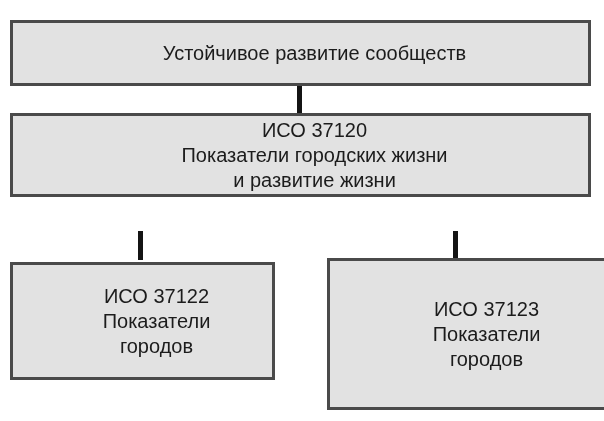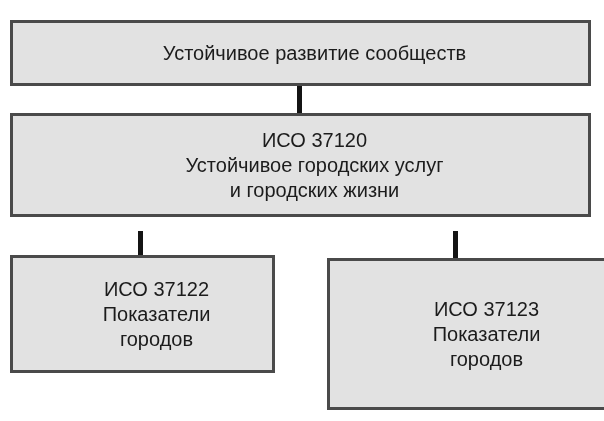--- a/index.html
+++ b/index.html
@@ -36,42 +36,42 @@
     white-space: nowrap;
   }
   .connector {
     position: absolute;
     width: 5px;
     background: #141414;
     z-index: 1;
   }
   
   .box-root   { left: 10px;  top: 20px;  width: 581px; height: 66px; }
-  .box-37120  { left: 10px;  top: 113px; width: 581px; height: 104px; justify-content: center; }
-  .box-37122  { left: 10px;  top: 255px; width: 265px; height: 118px; }
+  .box-37120  { left: 10px;  top: 113px; width: 581px; height: 84px; justify-content: center; }
+  .box-37122  { left: 10px;  top: 262px; width: 265px; height: 118px; }
   .box-37123  { left: 327px; top: 258px; width: 291px; height: 152px; }
   .conn-root-37120  { left: 297px; top: 84px;  height: 31px; }
   .conn-37120-37122 { left: 138px; top: 231px; height: 29px; }
   .conn-37120-37123 { left: 453px; top: 231px; height: 29px; }
 </style>
 </head>
 <body>
 
 <div class="diagram">
 
   <div class="box box-root">
     <span class="line">Устойчивое развитие сообществ</span>
   </div>
 
   <div class="connector conn-root-37120"></div>
 
   <div class="box box-37120">
     <span class="line">ИСО 37120</span>
-    <span class="line">Устойчивое городских услуг</span>
-    <span class="line">и городских жизни</span>
+    <span class="line">Показатели городских жизни</span>
+    <span class="line">и развитие жизни</span>
   </div>
 
   <div class="connector conn-37120-37122"></div>
   <div class="connector conn-37120-37123"></div>
 
   <div class="box box-37122">
     <span class="line">ИСО 37122</span>
     <span class="line">Показатели</span>
     <span class="line">городов</span>
   </div>

